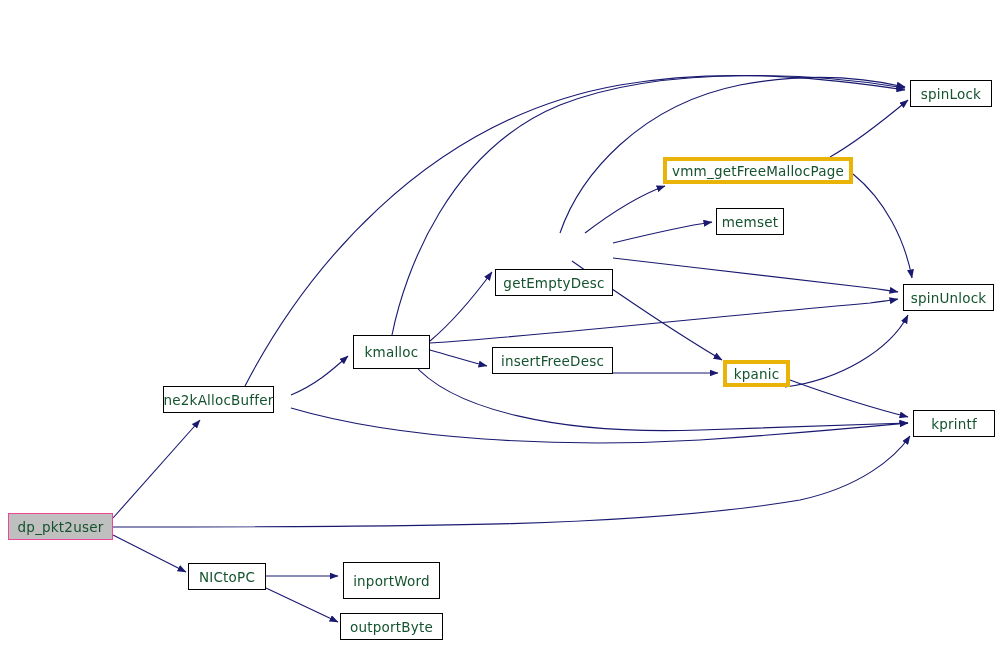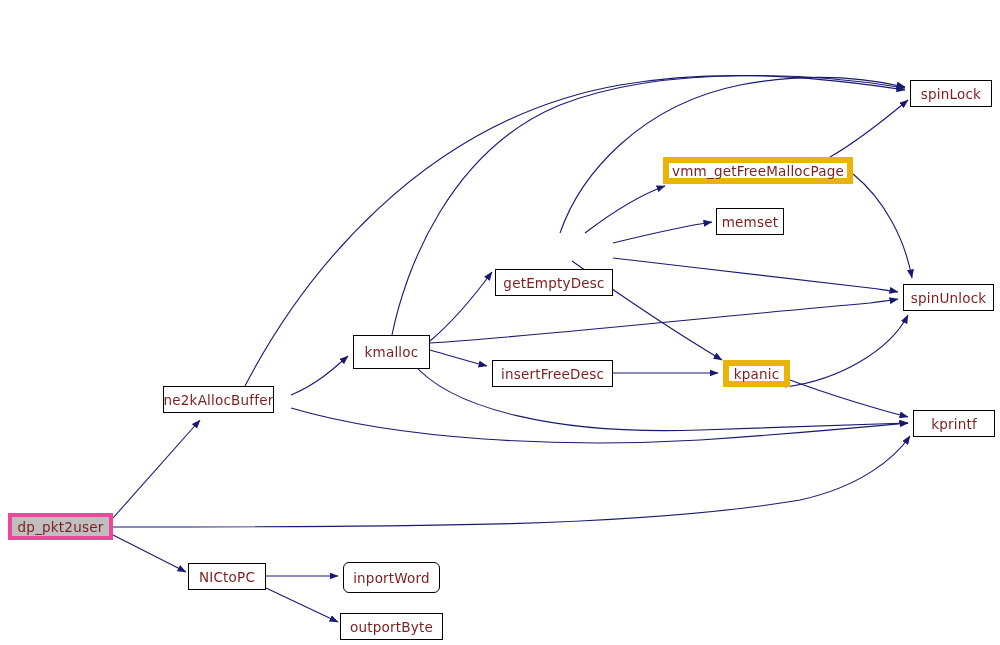--- a/index.html
+++ b/index.html
@@ -26,31 +26,31 @@
   }
   .graph-node {
     position: absolute;
     box-sizing: border-box;
     display: flex;
     align-items: center;
     justify-content: center;
     background: #ffffff;
     border: 1px solid #000000;
     font-size: 13.5px;
-    color: #7f1d1d;
+    color: #14532d;
     letter-spacing: 0.2px;
     white-space: nowrap;
     z-index: 5;
   }
   .graph-node.node-current {
     background: #bfbfbf;
-    border: 4px solid #ec4899;
+    border: 1px solid #ec4899;
   }
   .graph-node.node-highlight {
-    border: 6px solid #eab308;
+    border: 4px solid #eab308;
   }
   .node-label {
     pointer-events: none;
   }
 </style>
 </head>
 <body>
 
 <div id="graph-canvas">
 
@@ -90,30 +90,30 @@
   <div id="nodes-group">
       <div class="graph-node node-current" style="left: 8px; top: 513px; width: 105px; height: 27px;">
         <span class="node-label">dp_pkt2user</span>
       </div>
       <div class="graph-node" style="left: 163px; top: 386px; width: 111px; height: 27px;">
         <span class="node-label">ne2kAllocBuffer</span>
       </div>
       <div class="graph-node" style="left: 188px; top: 563px; width: 78px; height: 27px;">
         <span class="node-label">NICtoPC</span>
       </div>
-      <div class="graph-node" style="left: 343px; top: 562px; width: 97px; height: 31px; border-radius: 6px;">
+      <div class="graph-node" style="left: 343px; top: 562px; width: 97px; height: 37px;">
         <span class="node-label">inportWord</span>
       </div>
       <div class="graph-node" style="left: 340px; top: 613px; width: 103px; height: 27px;">
         <span class="node-label">outportByte</span>
       </div>
       <div class="graph-node" style="left: 353px; top: 335px; width: 77px; height: 34px;">
         <span class="node-label">kmalloc</span>
       </div>
-      <div class="graph-node" style="left: 492px; top: 360px; width: 121px; height: 27px;">
+      <div class="graph-node" style="left: 492px; top: 347px; width: 121px; height: 27px;">
         <span class="node-label">insertFreeDesc</span>
       </div>
       <div class="graph-node" style="left: 495px; top: 233px; width: 118px; height: 27px; margin-top: 36px;">
         <span class="node-label">getEmptyDesc</span>
       </div>
       <div class="graph-node" style="left: 716px; top: 208px; width: 68px; height: 27px;">
         <span class="node-label">memset</span>
       </div>
       <div class="graph-node node-highlight" style="left: 663px; top: 157px; width: 190px; height: 27px;">
         <span class="node-label">vmm_getFreeMallocPage</span>

